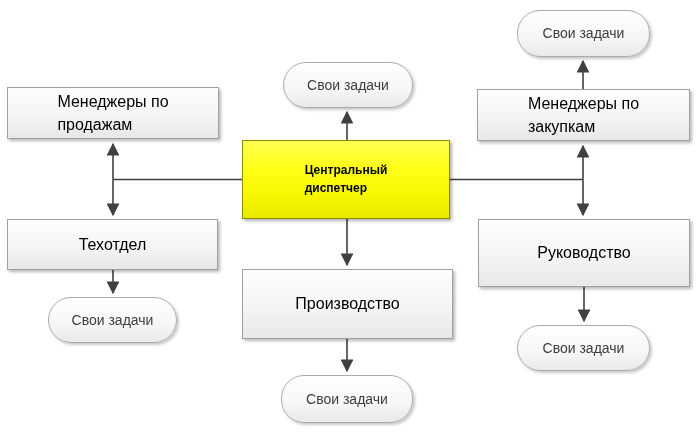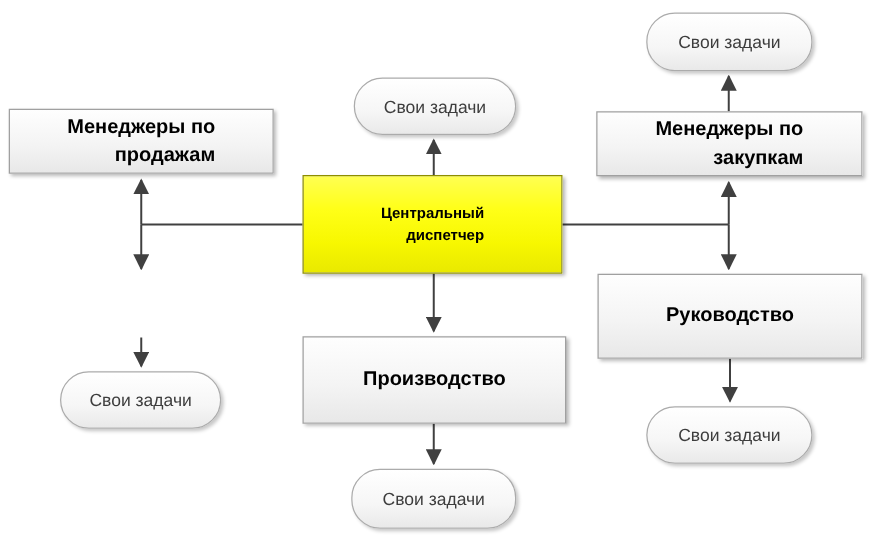--- a/index.html
+++ b/index.html
@@ -20,31 +20,31 @@
     left: 0; top: 0;
     width: 700px; height: 440px;
     pointer-events: none;
   }
   .node {
     position: absolute;
     box-sizing: border-box;
     display: flex;
     align-items: center;
     justify-content: center;
-    text-align: right;
+    text-align: left;
   }
   .node .label {
     white-space: pre-line;
     line-height: 1.45;
   }
   .box {
     background: linear-gradient(180deg, #fefefe 0%, #f4f4f4 55%, #e8e8e8 100%);
     border: 1px solid #a0a0a0;
     box-shadow: 2px 2px 3px rgba(0,0,0,0.28);
-    font-weight: bold;
+    font-weight: normal;
     font-size: 16px;
     color: #000000;
   }
   .center-box {
     background: linear-gradient(180deg, #ffff52 0%, #ffff17 35%, #f7f700 70%, #e9e900 100%);
     border: 1px solid #8d8d00;
     box-shadow: 2px 2px 3px rgba(0,0,0,0.30);
     font-weight: bold;
     font-size: 12px;
     color: #000000;
@@ -129,20 +129,23 @@
   <div id="node-purchasing" class="node box">
     <span class="label">Менеджеры по
 закупкам</span>
   </div>
 
   <div id="node-central" class="node center-box">
     <span class="label">Центральный
 диспетчер</span>
   </div>
 
+  <div id="node-tech" class="node box">
+    <span class="label">Техотдел</span>
+  </div>
 
   <div id="node-management" class="node box">
     <span class="label">Руководство</span>
   </div>
 
   <div id="node-production" class="node box">
     <span class="label">Производство</span>
   </div>
 
   <div id="tasks-top-center" class="node pill">

